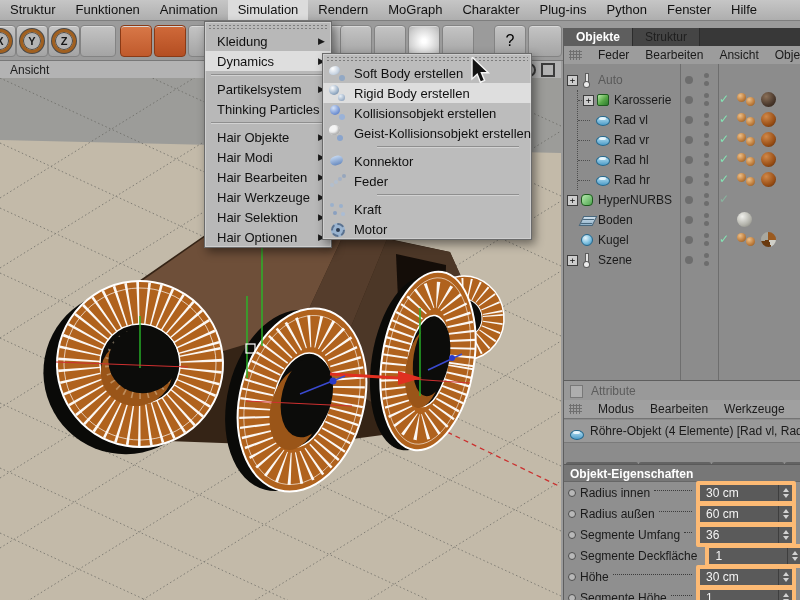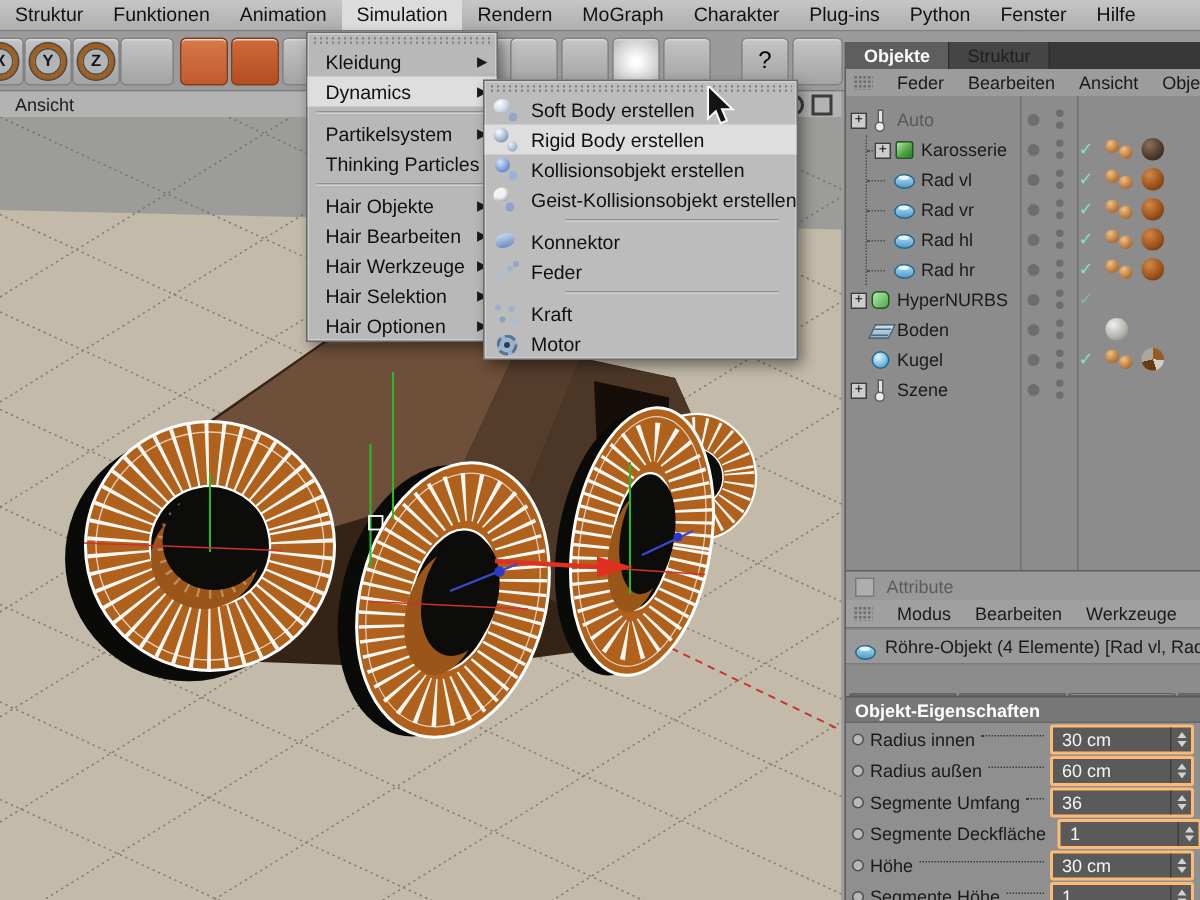--- a/index.html
+++ b/index.html
@@ -127,21 +127,21 @@
   .asection{position:absolute;left:0;top:436px;width:237px;height:18px;background:#777;
     color:#fff;font-weight:bold;line-height:18px;padding-left:6px;box-sizing:border-box;
     border-top:1px solid #5a5a5a;border-bottom:1px solid #676767;}
   .props{position:absolute;left:0;top:454px;width:237px;height:146px;background:#8f8f8f;}
   .prop-row{display:flex;align-items:center;height:21px;padding:0 5px 0 4px;}
   .bullet{width:6px;height:6px;border:1px solid #4e4e4e;border-radius:50%;background:#b8b8b8;
     flex:0 0 6px;margin-right:4px;}
   .p-label{white-space:nowrap;}
   .leader{flex:1;border-bottom:1px dotted #3c3c3c;margin:0 4px 4px 4px;min-width:0;}
   .p-field{position:relative;flex:0 0 92px;height:16px;background:#5a5a5a;border-radius:2px;
-    border:2px solid #fdba74;color:#f4f4f4;display:flex;align-items:center;}
+    border:4px solid #fdba74;color:#f4f4f4;display:flex;align-items:center;}
   .p-val{padding-left:6px;font-size:12px;}
   .stepper{position:absolute;right:0;top:0;bottom:0;width:13px;border-left:1px solid #3e3e3e;
     display:flex;flex-direction:column;align-items:center;justify-content:center;gap:2px;}
   .stepper::before{content:'';border-left:3.5px solid transparent;border-right:3.5px solid transparent;
     border-bottom:4px solid #d2d2d2;}
   .stepper::after{content:'';border-left:3.5px solid transparent;border-right:3.5px solid transparent;
     border-top:4px solid #d2d2d2;}
 
   
   .popup{position:absolute;background:#b8b8b8;border:1px solid #6a6a6a;
@@ -595,20 +595,24 @@
         <div class="menu-item" style="--d: 0;">
           <span class="ml">Thinking Particles</span>
           <span class="arrow">▶</span>
         </div>
         <div class="msep"></div>
         <div class="menu-item" style="--d: 0;">
           <span class="ml">Hair Objekte</span>
           <span class="arrow">▶</span>
         </div>
         <div class="menu-item" style="--d: 0;">
+          <span class="ml">Hair Modi</span>
+          <span class="arrow">▶</span>
+        </div>
+        <div class="menu-item" style="--d: 0;">
           <span class="ml">Hair Bearbeiten</span>
           <span class="arrow">▶</span>
         </div>
         <div class="menu-item" style="--d: 0;">
           <span class="ml">Hair Werkzeuge</span>
           <span class="arrow">▶</span>
         </div>
         <div class="menu-item" style="--d: 0;">
           <span class="ml">Hair Selektion</span>
           <span class="arrow">▶</span>

